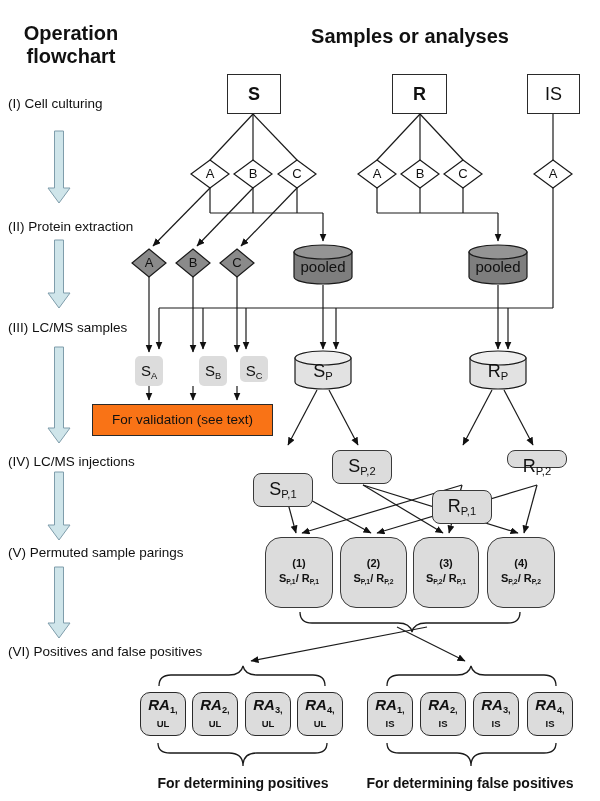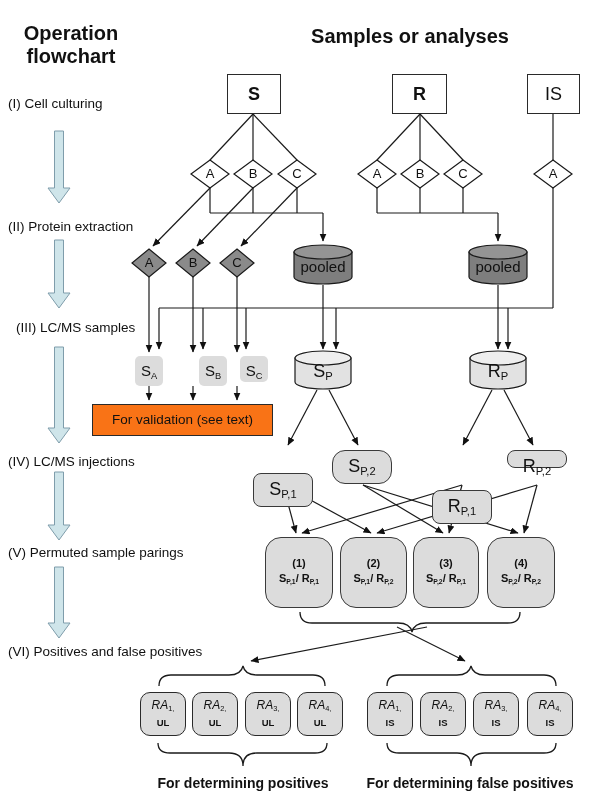--- a/index.html
+++ b/index.html
@@ -20,21 +20,21 @@
   .valbox{box-sizing:border-box;border:1px solid #2a2a2a;background:#f97316;
           font-size:13.5px;text-align:center;line-height:30px;}
   .inj{box-sizing:border-box;background:#dcdcdc;border:1.5px solid #3a3a3a;border-radius:8px;
        font-size:18px;text-align:center;line-height:31px;}
   .pair{box-sizing:border-box;background:#dcdcdc;border:1.5px solid #3a3a3a;border-radius:16px;
         display:flex;flex-direction:column;align-items:center;justify-content:center;
         font-size:11px;font-weight:bold;line-height:15px;}
   .ra{box-sizing:border-box;background:#dcdcdc;border:1.5px solid #2a2a2a;border-radius:10px;
       display:flex;flex-direction:column;align-items:center;justify-content:center;
       line-height:13px;}
-  .ra .l1{font-size:12px;font-weight:normal;}
+  .ra .l1{font-size:15px;font-weight:bold;}
   .ra .l1 i{font-style:italic;}
   .ra .l2{font-size:9.5px;font-weight:bold;}
   .foot{font-size:14px;font-weight:bold;text-align:center;}
   sub.s{font-size:0.62em;vertical-align:-0.3em;letter-spacing:0;}
   .sep{white-space:pre;}
   svg{position:absolute;left:0;top:0;}
 </style>
 </head>
 <body>
 
@@ -173,21 +173,21 @@
   </svg>
 
   <div class="abs ttl ctr" style="left:8px;top:22px;width:126px;">
     <span style="display:block">Operation</span>
     <span style="display:block">flowchart</span>
   </div>
   <div class="abs ttl ctr" style="left:295px;top:25px;width:230px;">Samples or analyses</div>
 
   <div class="abs stage" style="left:8px;top:96px;">(I) Cell culturing</div>
   <div class="abs stage" style="left:8px;top:219px;">(II) Protein extraction</div>
-  <div class="abs stage" style="left:16px;top:320px;text-align:center;">(III) LC/MS samples</div>
+  <div class="abs stage" style="left:8px;top:320px;text-align:center;">(III) LC/MS samples</div>
   <div class="abs stage" style="left:8px;top:454px;">(IV) LC/MS injections</div>
   <div class="abs stage" style="left:8px;top:545px;">(V) Permuted sample parings</div>
   <div class="abs stage" style="left:8px;top:644px;">(VI) Positives and false positives</div>
 
   <div class="abs srcbox bold" style="left:227px;top:74px;width:54px;height:40px;">S</div>
   <div class="abs srcbox bold" style="left:392px;top:74px;width:55px;height:40px;">R</div>
   <div class="abs srcbox" style="left:527px;top:74px;width:53px;height:40px;">IS</div>
 
   <div class="abs dletter" style="left:198px;top:166px;">A</div>
   <div class="abs dletter" style="left:241px;top:166px;">B</div>
@@ -219,21 +219,21 @@
   </div>
   <div class="abs cyl-lbl" style="left:473px;top:361px;width:50px;">
     <span>R</span><sub class="s">P</sub>
   </div>
 
   <div class="abs valbox" style="left:92px;top:404px;width:181px;height:32px;">For validation (see text)</div>
 
   <div class="abs inj" style="left:253px;top:473px;width:60px;height:34px;">
     <span>S</span><sub class="s">P,1</sub>
   </div>
-  <div class="abs inj" style="left:332px;top:450px;width:60px;height:34px;border-radius:13px;">
+  <div class="abs inj" style="left:332px;top:450px;width:60px;height:34px;">
     <span>S</span><sub class="s">P,2</sub>
   </div>
   <div class="abs inj" style="left:432px;top:450px;width:60px;height:34px;margin-top:40px;">
     <span>R</span><sub class="s">P,1</sub>
   </div>
   <div class="abs inj" style="left:507px;top:450px;width:60px;height:18px;">
     <span>R</span><sub class="s">P,2</sub>
   </div>
 
   <div class="abs pair" style="left:265px;top:537px;width:68px;height:71px;">

